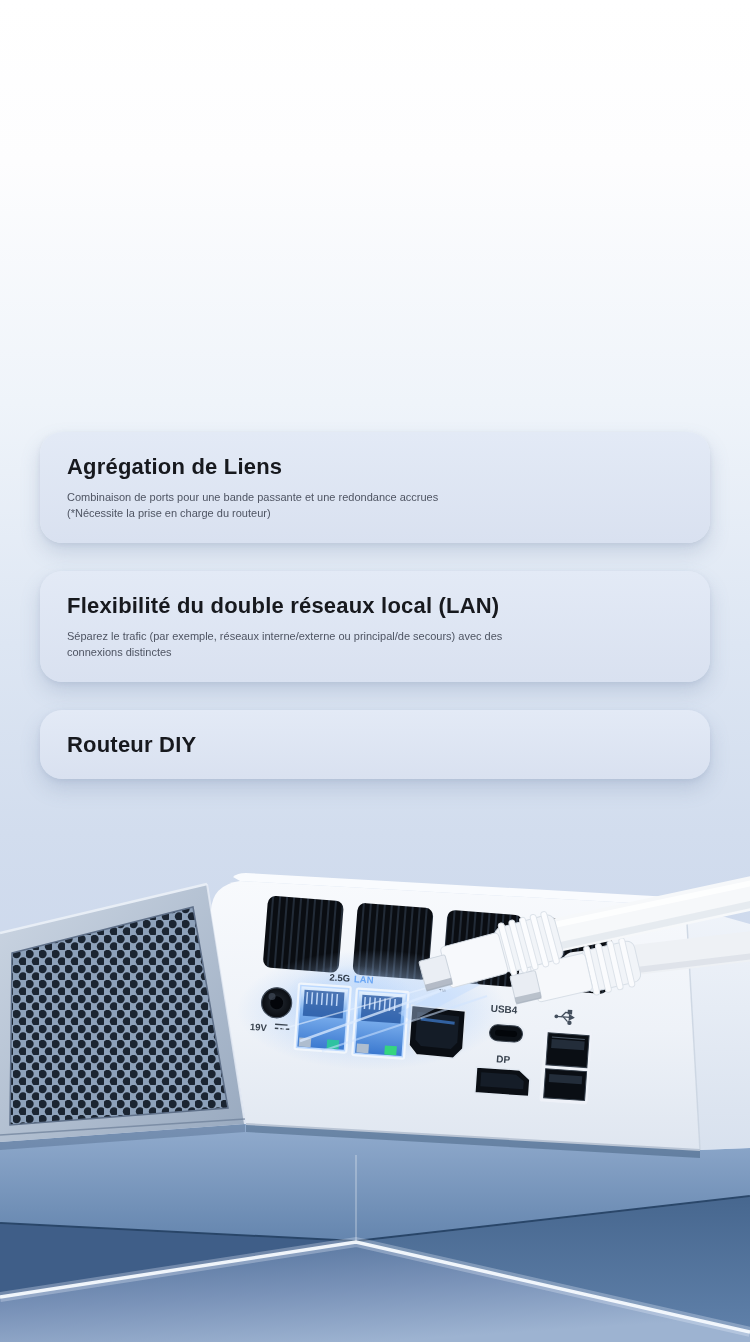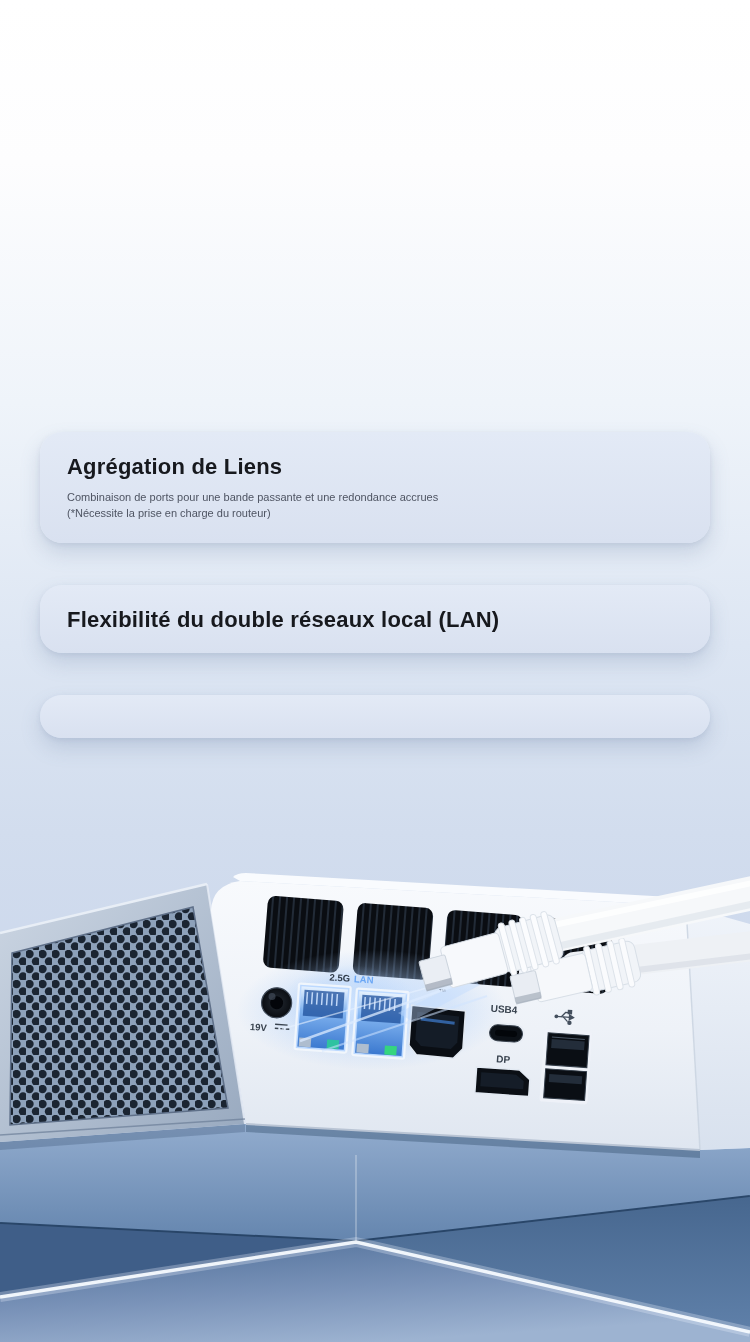--- a/index.html
+++ b/index.html
@@ -6,21 +6,21 @@
   body{
     width:750px;height:1342px;position:relative;overflow:hidden;
     font-family:"Liberation Sans",sans-serif;
     background:linear-gradient(180deg,#ffffff 0%,#fdfdfe 12%,#eff4fa 30%,#dde6f3 48%,#d2ddee 62%,#cbd7ec 76%,#c7d5ec 100%);
   }
   .cards{position:absolute;left:40px;top:432px;width:670px;}
   .card{
     background:linear-gradient(180deg,#e3eaf6,#d9e1f0);
     border-radius:22px;
     padding:22px 16px 21px 27px;
-    margin-bottom:42px;
+    margin-bottom:28px;
     box-shadow:0 10px 20px rgba(96,118,154,.22),0 2px 5px rgba(96,118,154,.12);
   }
   .card h2{
     margin:0;font-size:22px;line-height:1.15;font-weight:600;
     color:#17191e;letter-spacing:.2px;
   }
   .card p{
     margin:11px 0 0;font-size:11px;line-height:1.45;color:#4e5462;
     white-space:pre-line;
   }
@@ -31,22 +31,25 @@
 <body>
 
 <div class="cards">
   <div class="card">
     <h2>Agrégation de Liens</h2>
     <p>Combinaison de ports pour une bande passante et une redondance accrues
 (*Nécessite la prise en charge du routeur)</p>
   </div>
   <div class="card">
     <h2>Flexibilité du double réseaux local (LAN)</h2>
+    <p>Séparez le trafic (par exemple, réseaux interne/externe ou principal/de secours) avec des
+connexions distinctes</p>
   </div>
   <div class="card">
+    <h2>Routeur DIY</h2>
   </div>
 </div>
 
 <svg class="photo" viewBox="0 0 750 497" aria-hidden="true">
   <defs>
     <linearGradient id="gSide" x1="0" y1="0" x2="1" y2="1">
       <stop offset="0" stop-color="#ccd6e3"></stop>
         <stop offset="1" stop-color="#98a9bf"></stop>
     </linearGradient>
     <pattern id="pMesh" width="13" height="15" patternUnits="userSpaceOnUse">

